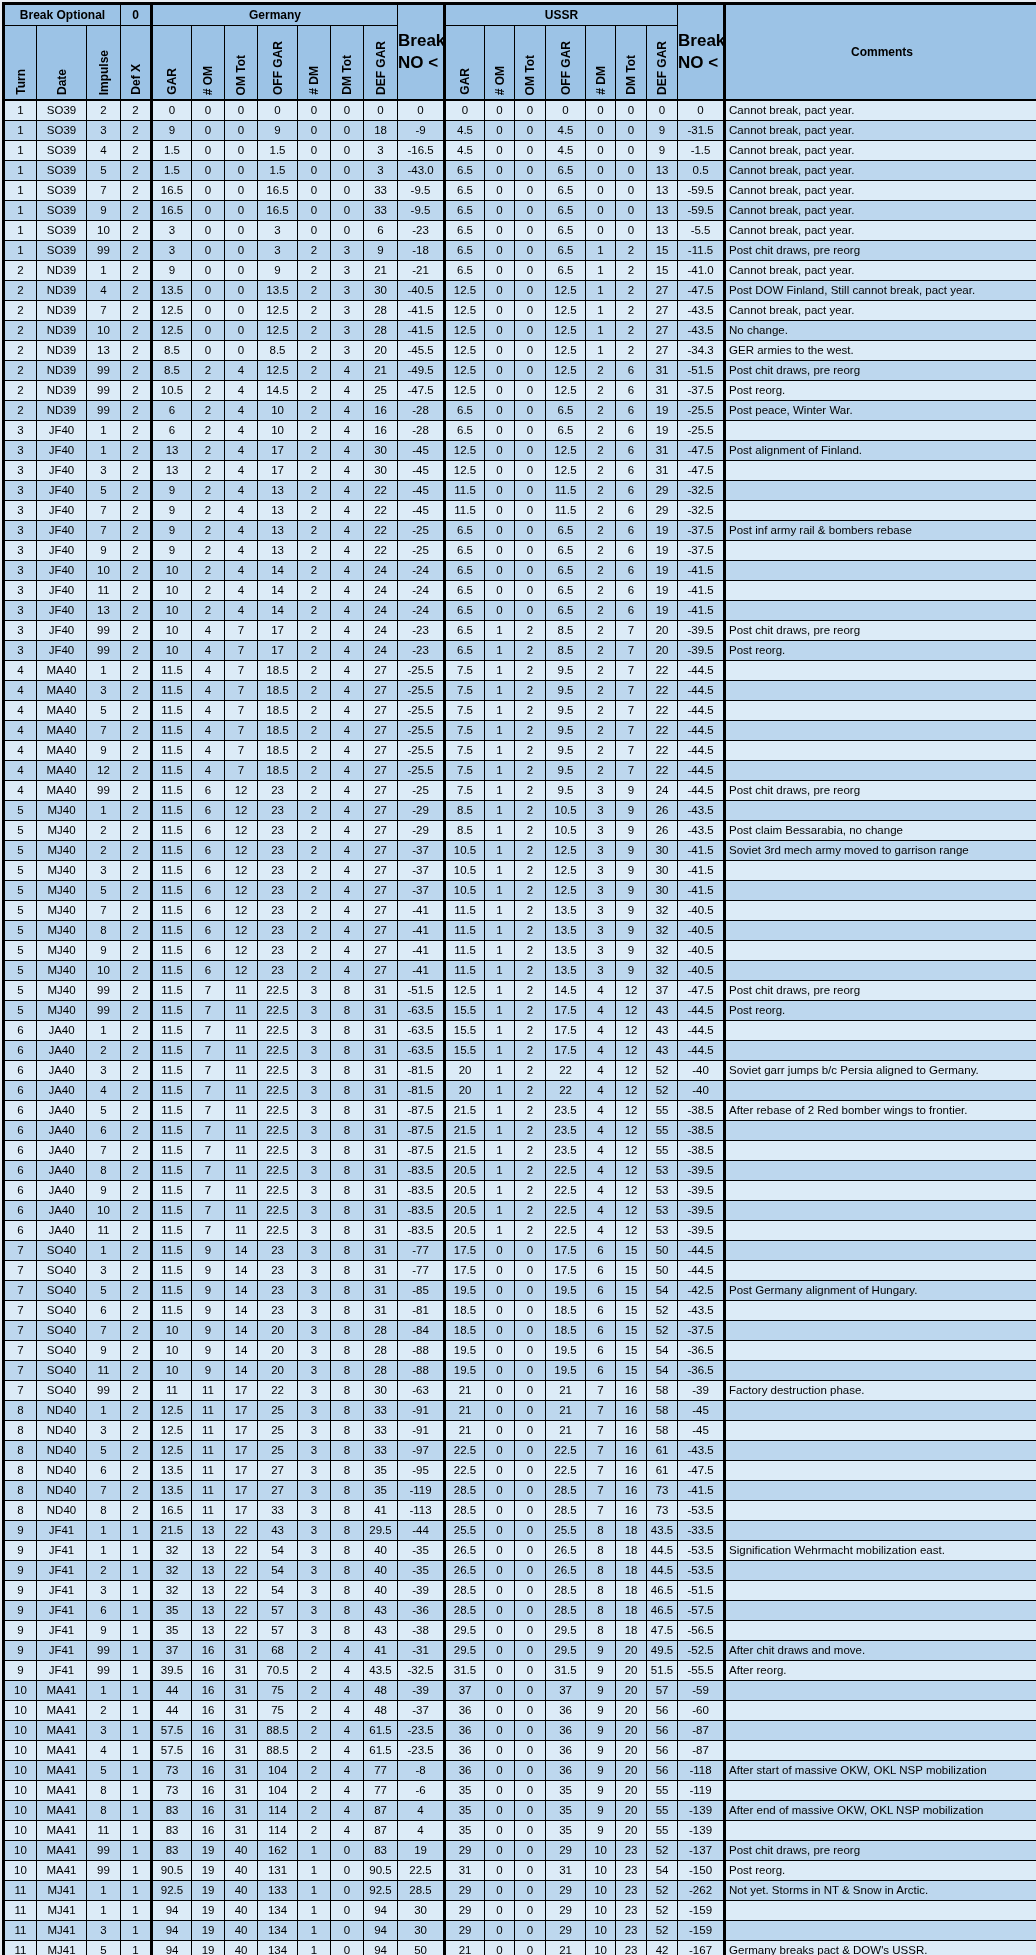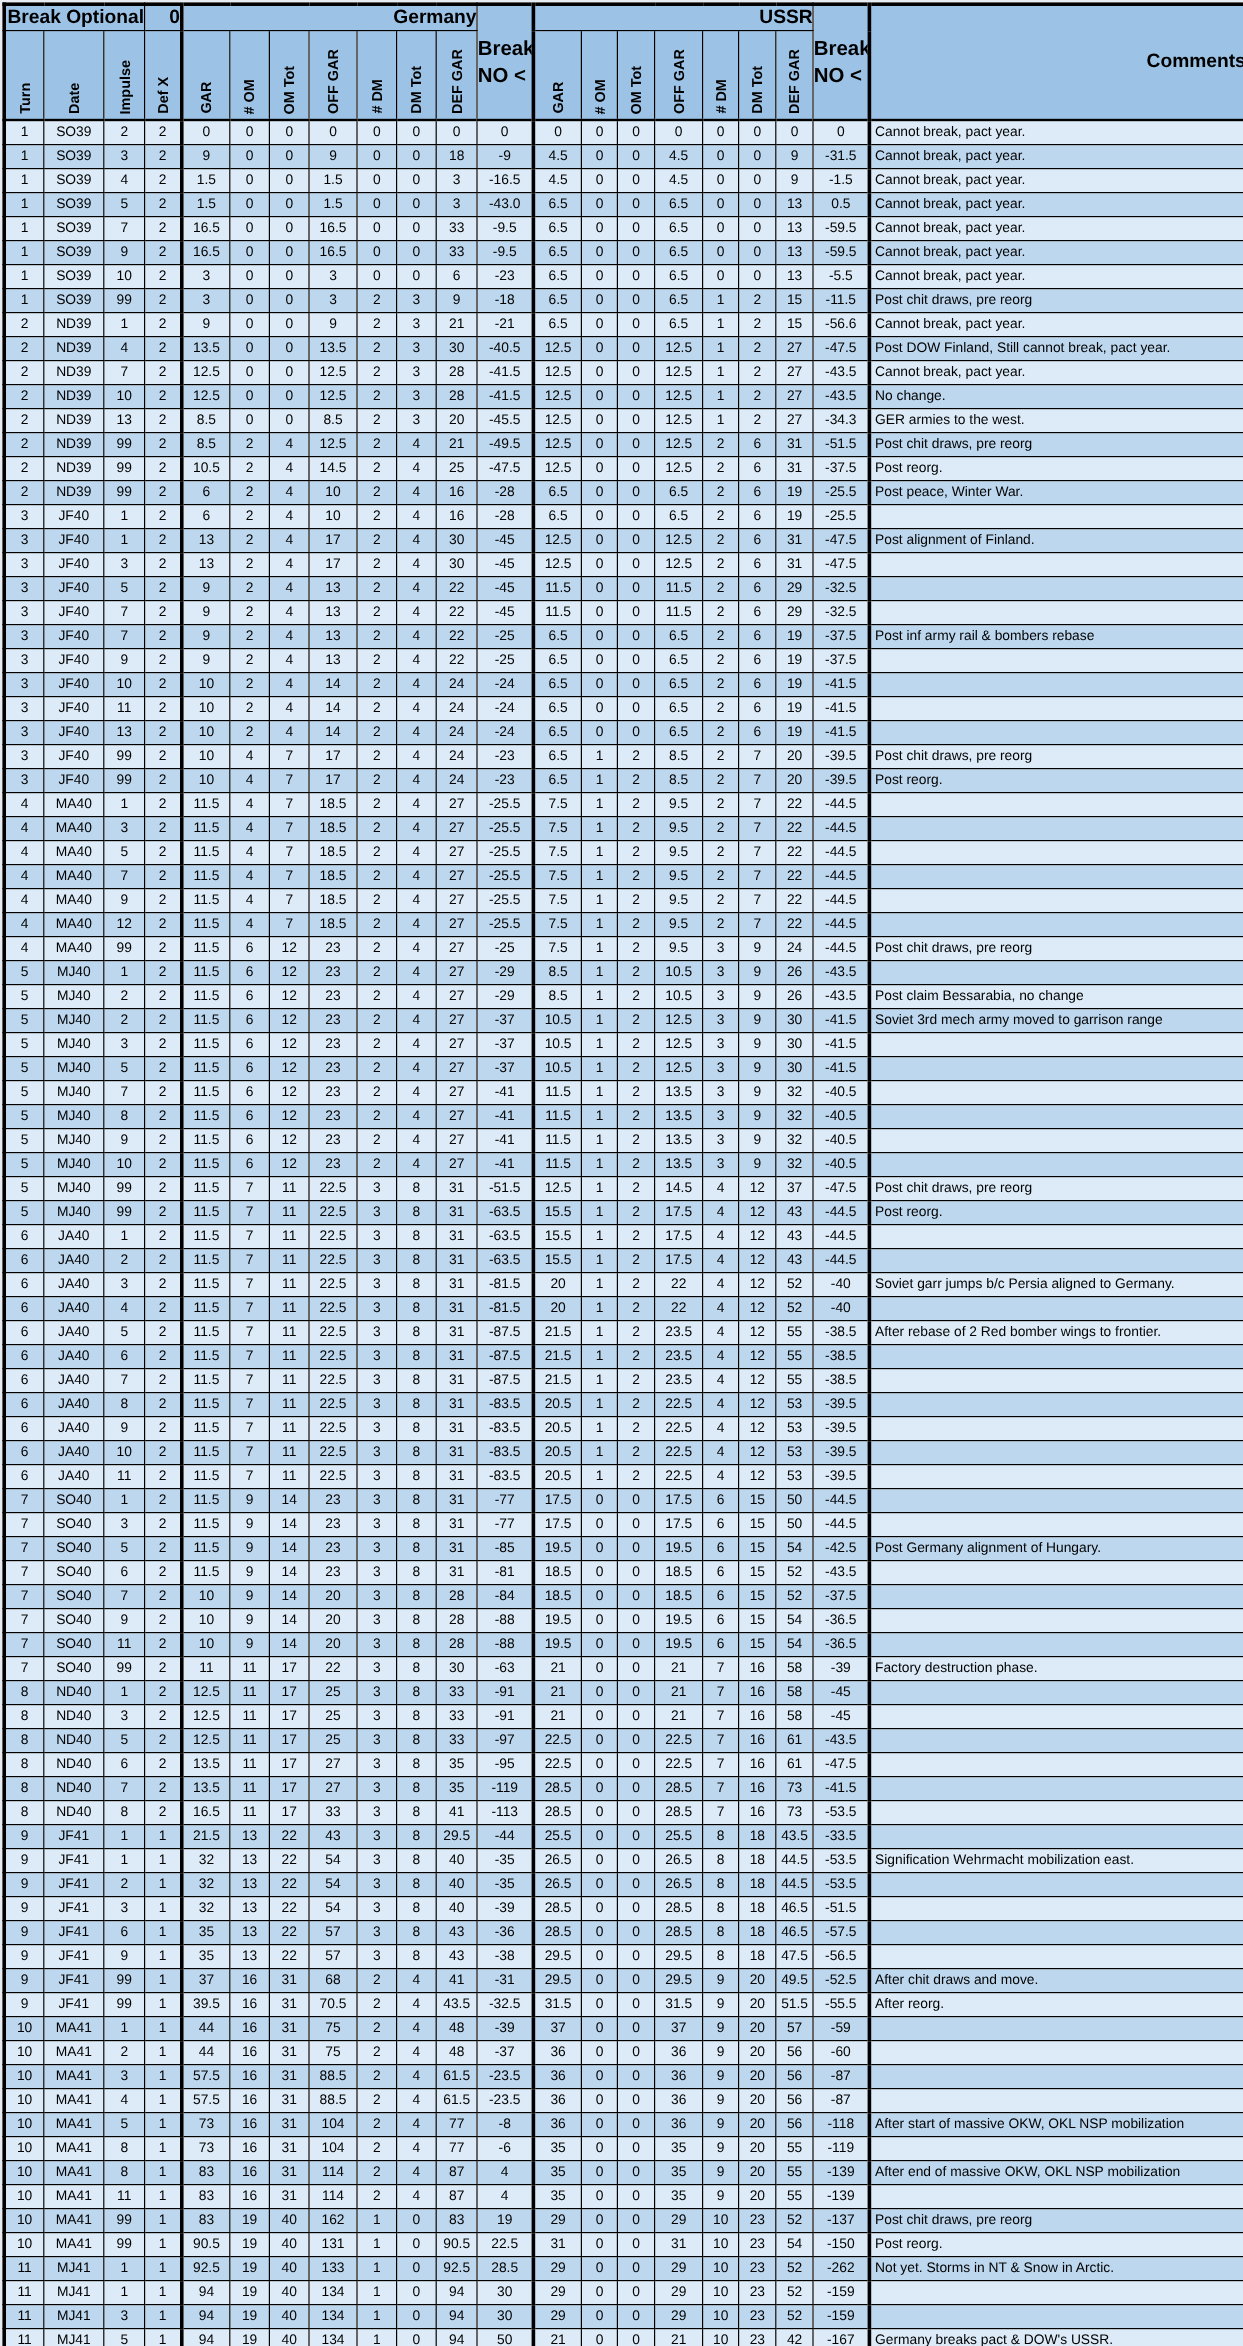--- a/index.html
+++ b/index.html
@@ -4,21 +4,21 @@
 <style>
   html,body{margin:0;padding:0;background:#e7ecf2;font-family:"Liberation Sans","DejaVu Sans",sans-serif;}
   .sheet{padding:2px;width:1032px;}
   table{border-collapse:collapse;table-layout:fixed;width:1030px;border:3px solid #000;background:#fff;}
   th,td{border:1px solid #000;overflow:hidden;white-space:nowrap;padding:0;color:#000;}
   
   .tl{border-left:3px solid #000;}
   .bb{border-bottom:2px solid #000;}
   
   thead th{background:#9cc3e6;font-weight:bold;}
-  .top-th{height:20px;font-size:16px;text-align:right;vertical-align:middle;}
+  .top-th{height:20px;font-size:12px;text-align:center;vertical-align:middle;}
   .rot-th{vertical-align:bottom;text-align:center;height:73px;}
   .rot{writing-mode:vertical-rl;transform:rotate(180deg);font-size:12px;font-weight:bold;margin:0 auto;padding:4px 0 3px 0;line-height:1;}
   .break-th{font-size:17px;text-align:center;vertical-align:middle;line-height:1.3;}
   
   tbody td{height:19px;font-size:11.5px;text-align:center;line-height:19px;}
   tbody tr.light td{background:#dcebf7;}
   tbody tr.dark td{background:#bdd7ee;}
   td.comment{text-align:left;padding-left:3px;}
 </style>
 </head>
@@ -320,21 +320,21 @@
           <td>3</td>
           <td>21</td>
           <td>-21</td>
           <td class="tl">6.5</td>
           <td>0</td>
           <td>0</td>
           <td>6.5</td>
           <td>1</td>
           <td>2</td>
           <td>15</td>
-          <td>-56.6</td>
+          <td>-41.0</td>
           <td class="comment tl">Cannot break, pact year.</td>
         </tr>
         <tr class="dark">
           <td>2</td>
           <td>ND39</td>
           <td>4</td>
           <td>2</td>
           <td class="tl">13.5</td>
           <td>0</td>
           <td>0</td>

